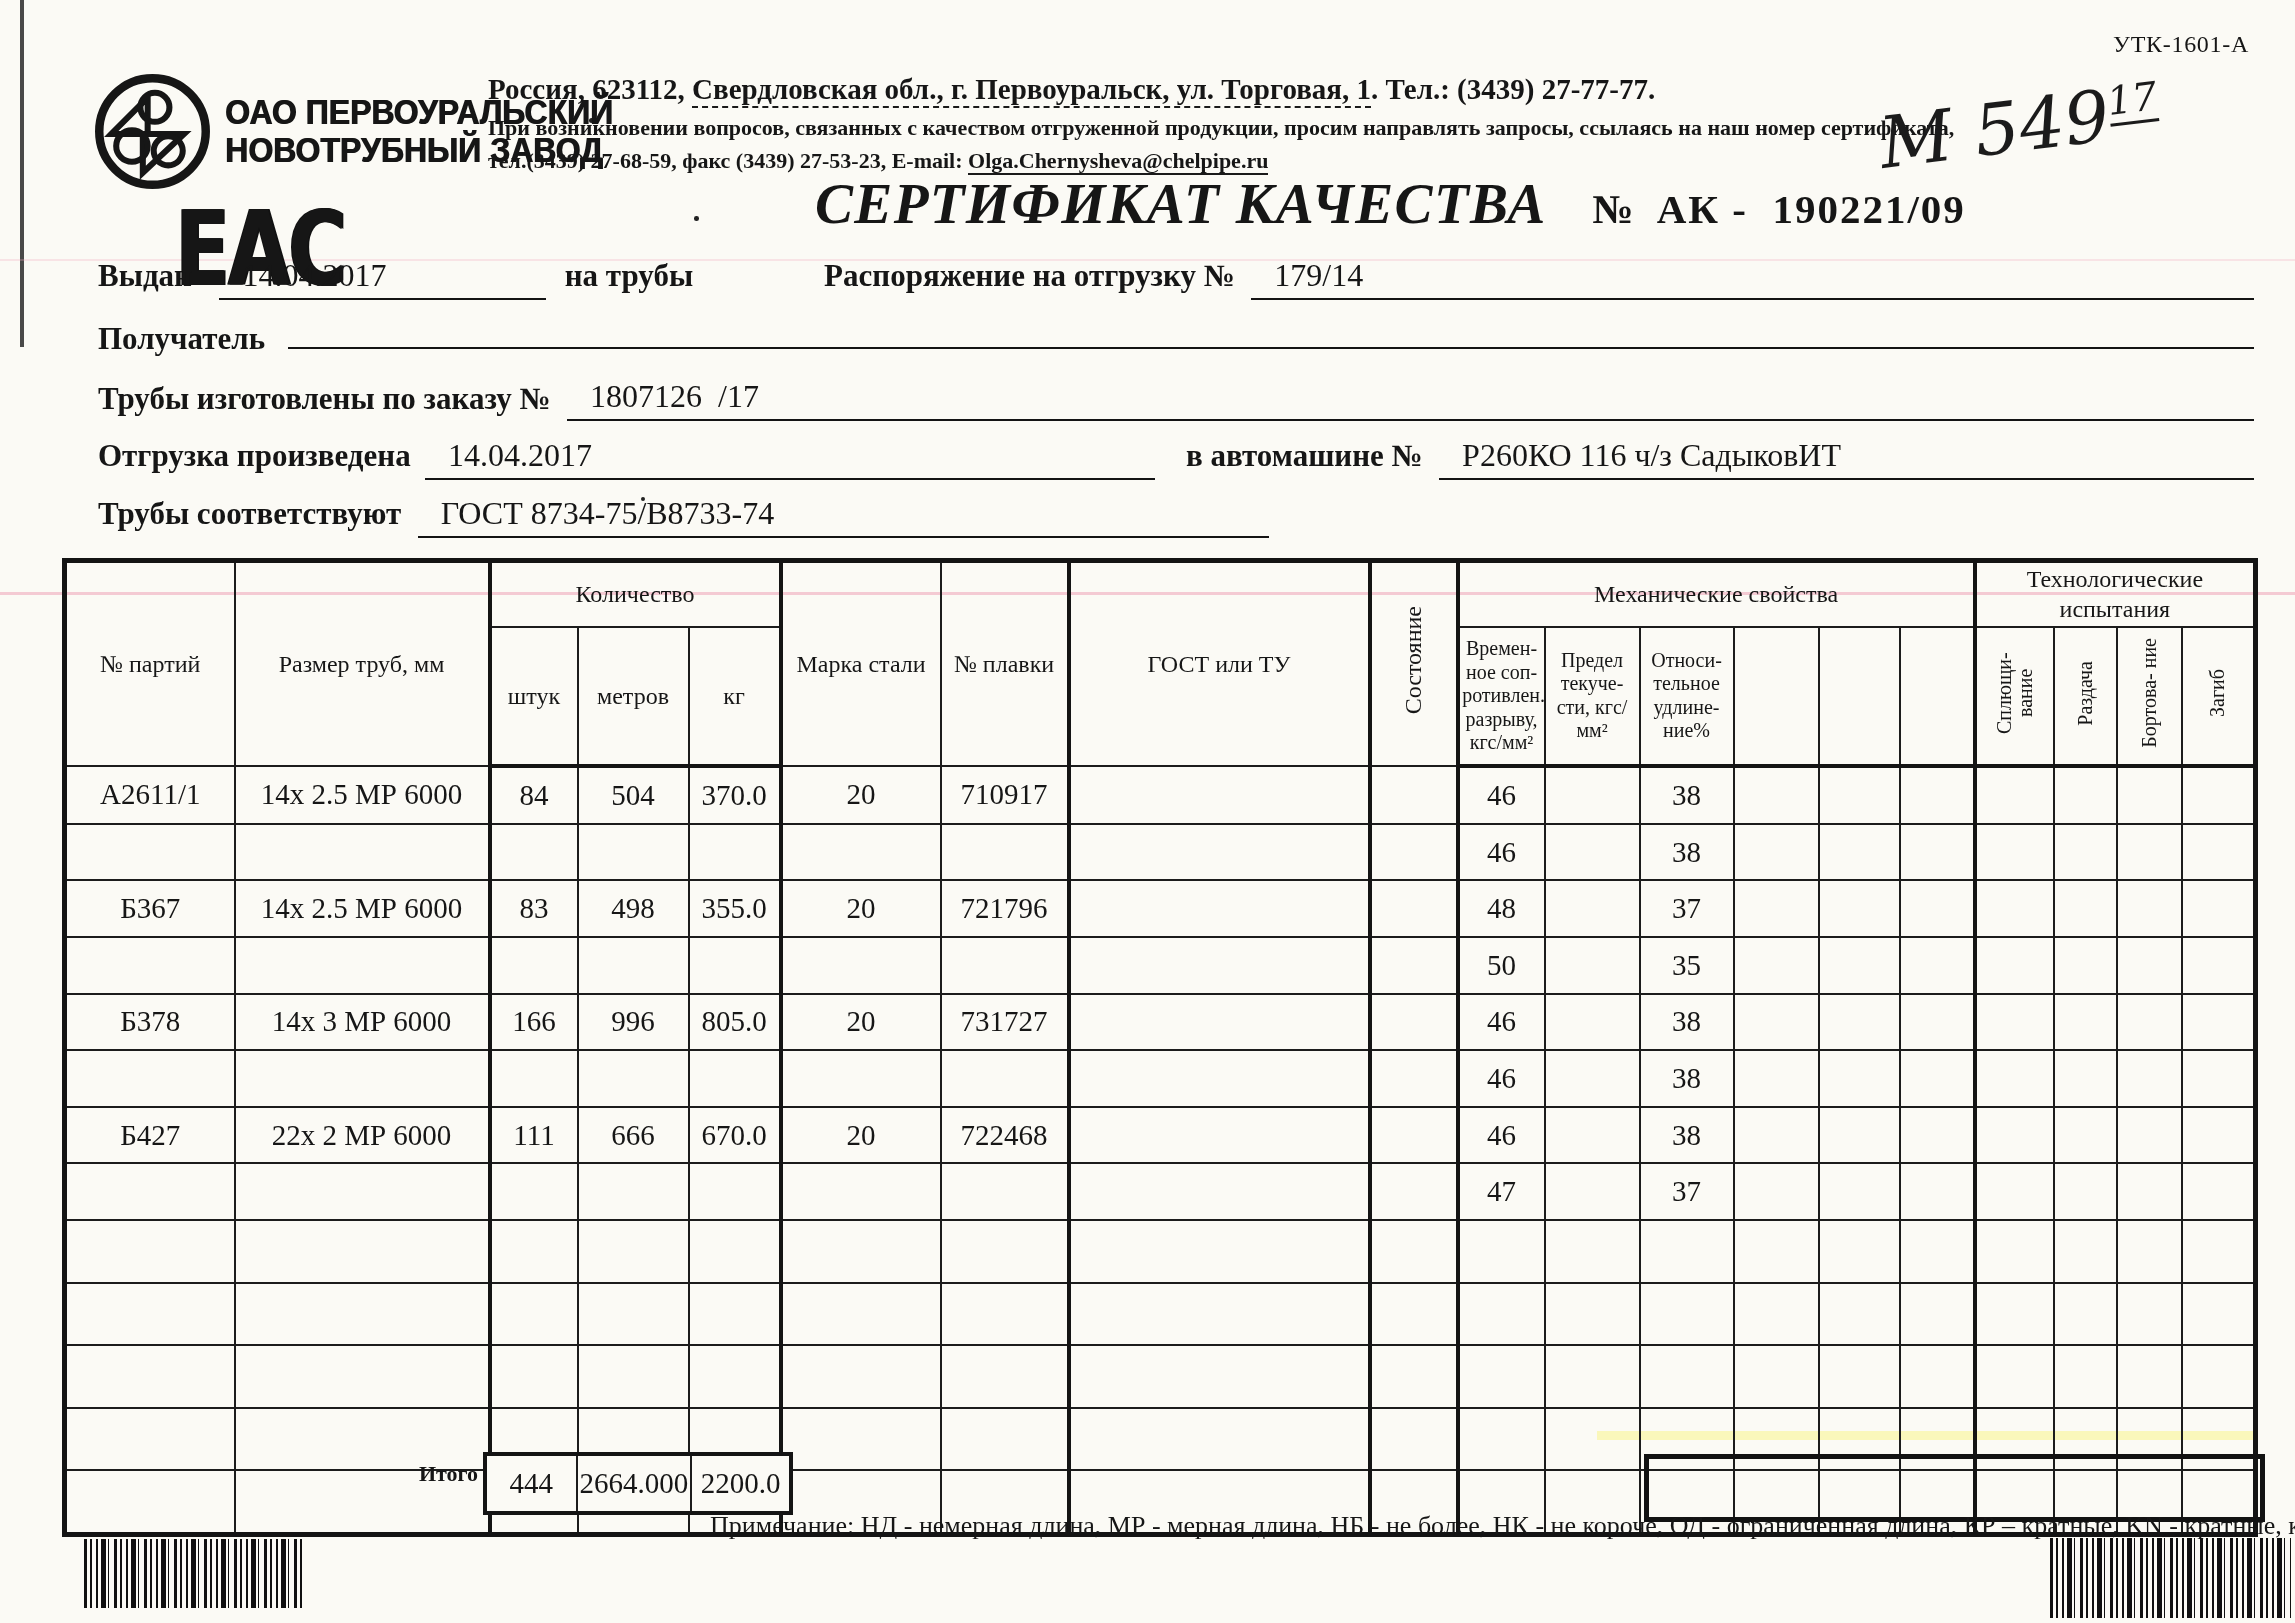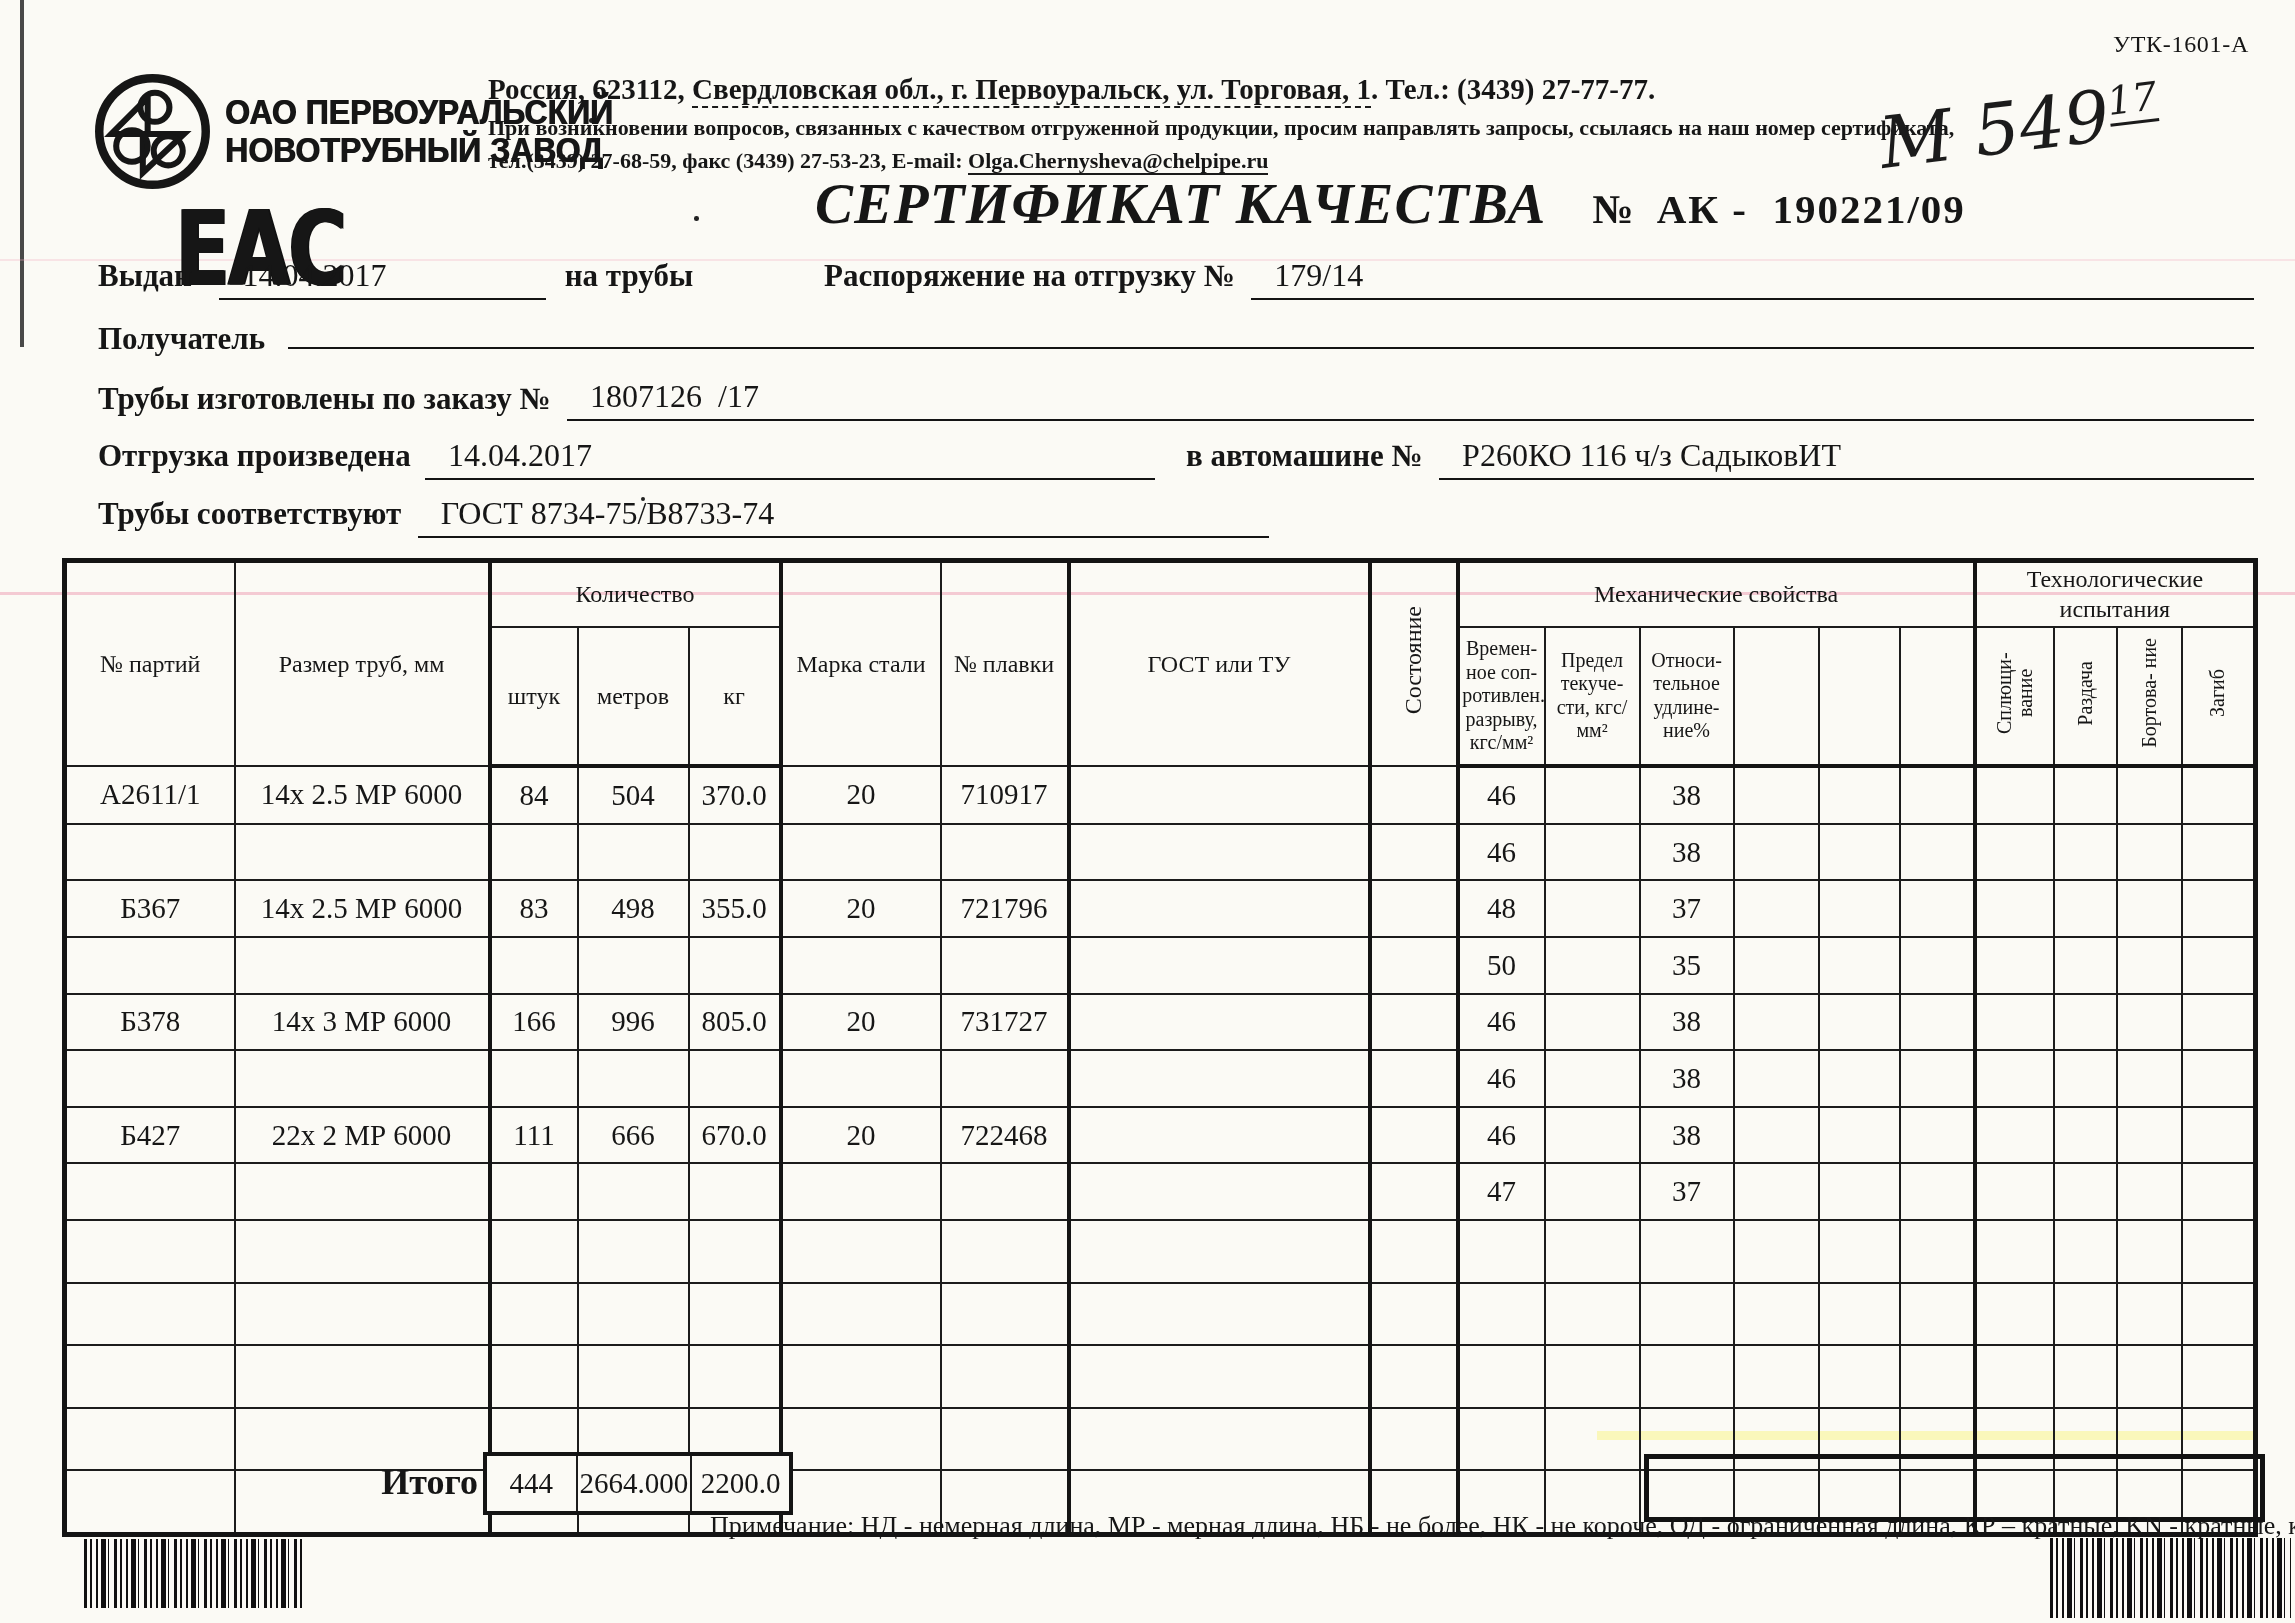--- a/index.html
+++ b/index.html
@@ -57,21 +57,21 @@
   table.cert th.sp{border-bottom:2.6px solid #1c1c1c;}
   .bR{border-right:4.6px solid #141414 !important;}
   table.cert td{font-size:29px;height:52px;}
   table.cert tr.emptyrow td{height:58px;}
   .vert{writing-mode:vertical-rl;transform:rotate(180deg);display:inline-block;
         max-height:128px;line-height:1.05;}
   .vert2{writing-mode:vertical-rl;transform:rotate(180deg);display:inline-block;
         max-height:170px;line-height:1.1;}
 
   .totals-label{position:absolute;left:249px;top:1461px;width:229px;text-align:right;
-                font-weight:bold;font-size:36px;}
+                font-weight:bold;font-size:22px;}
   .totals-box{position:absolute;left:483px;top:1452px;width:302px;height:55px;
               border:4.6px solid #141414;display:flex;background:#fbfaf5;}
   .totals-box .tc{border-right:2px solid #1c1c1c;display:flex;align-items:center;justify-content:center;
                   font-size:29px;box-sizing:border-box;}
   .totals-box .tc:last-child{border-right:none;}
   .tc1{width:30%;}.tc2{width:38%;}.tc3{width:32%;}
 
   .stamp-box{position:absolute;left:1644px;top:1454px;width:611px;height:58px;
              border:5.9px solid #121212;background:transparent;}
 

